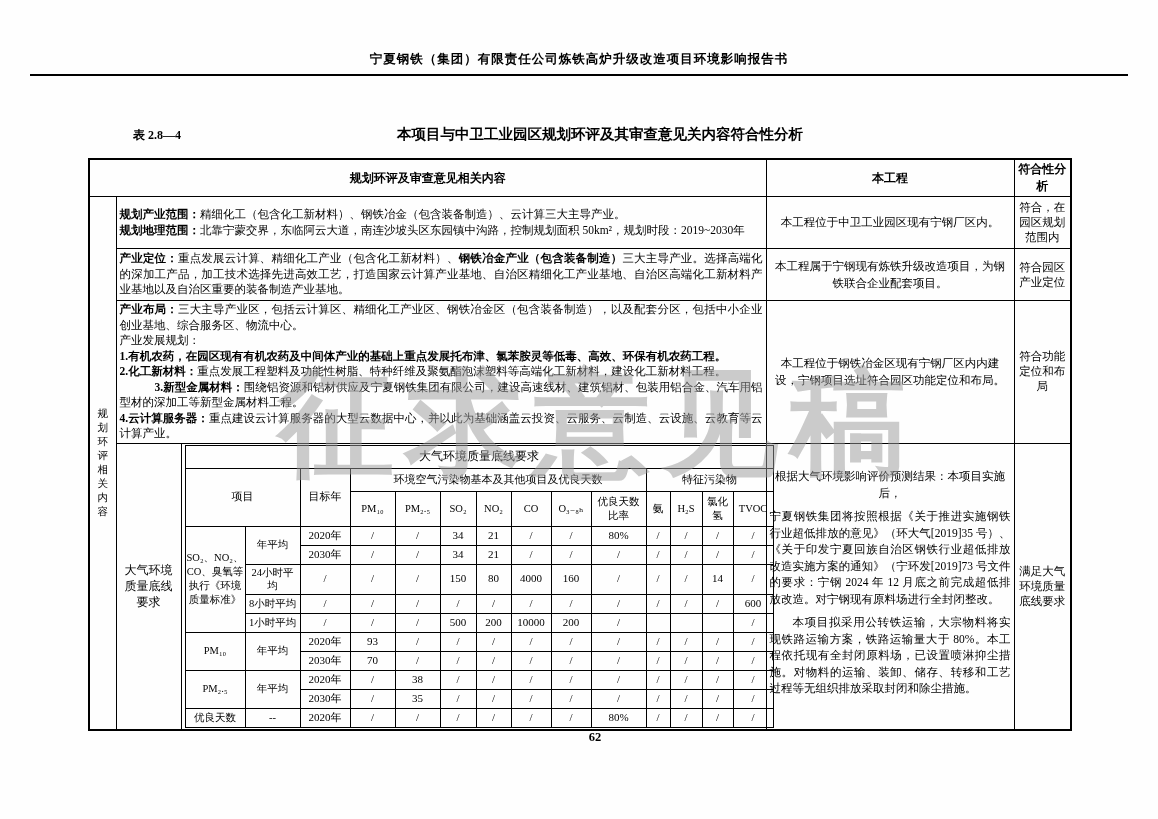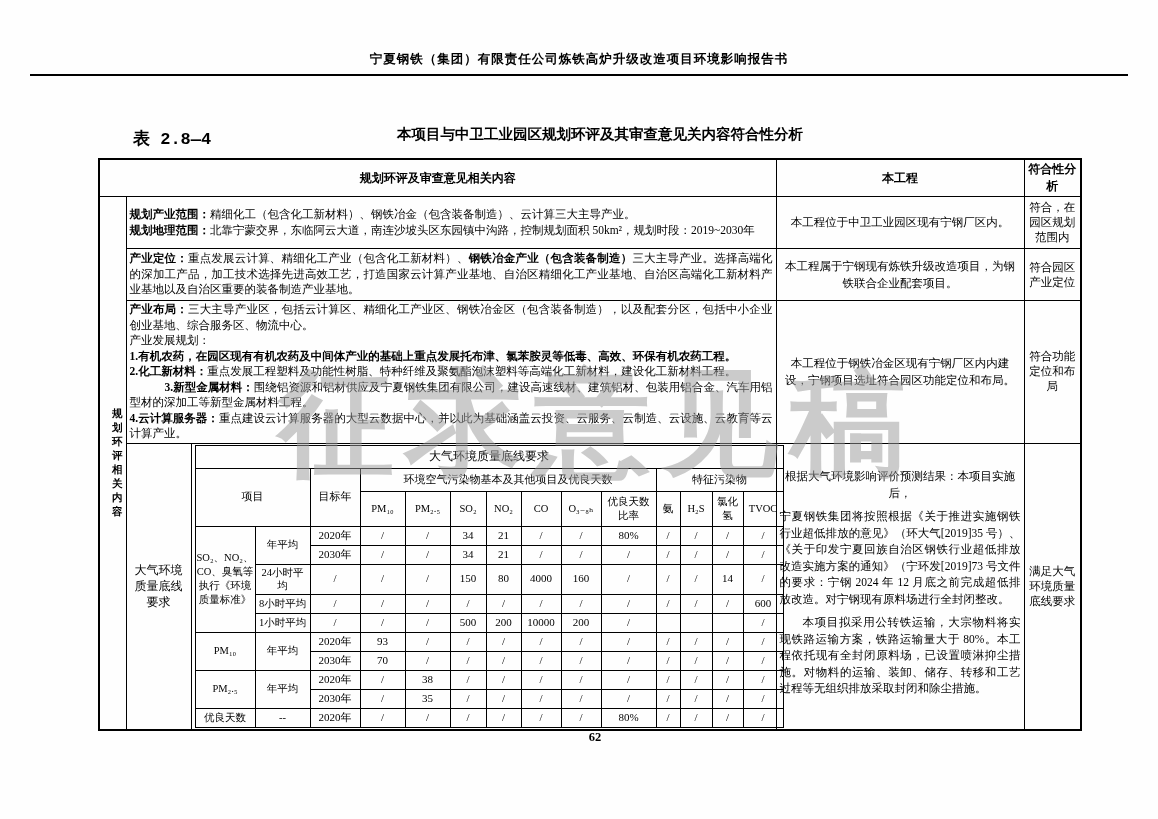--- a/index.html
+++ b/index.html
@@ -3,34 +3,34 @@
 <meta charset="utf-8">
 <style>
   html,body{margin:0;padding:0;}
   body{background:#e8e8e8;font-family:"Liberation Serif","DejaVu Serif",serif;}
   #page{position:relative;width:1158px;height:819px;background:#fefefe;overflow:hidden;color:#000;}
 
   .doc-header{position:absolute;top:51px;left:0;width:100%;text-align:center;
     font-size:12.5px;font-weight:bold;letter-spacing:1px;}
   .header-rule{position:absolute;top:74px;left:30px;width:1098px;height:2px;background:#000;}
 
-  .table-no{position:absolute;top:127px;left:133px;font-size:17px;font-weight:bold;font-family:Liberation Mono, monospace;}
+  .table-no{position:absolute;top:127px;left:133px;font-size:12px;font-weight:bold;}
   .table-title{position:absolute;top:125px;left:200px;width:800px;text-align:center;
     font-size:14.5px;font-weight:bold;}
 
   .watermark{position:absolute;top:346px;left:278px;font-size:116px;font-weight:bold;
     color:#9a9a9a;opacity:.5;letter-spacing:12px;white-space:nowrap;z-index:4;
     pointer-events:none;font-family:"Liberation Sans","DejaVu Sans",sans-serif;}
 
-  table.outer{position:absolute;top:158px;left:98px;width:982px;border-collapse:collapse;
+  table.outer{position:absolute;top:158px;left:88px;width:982px;border-collapse:collapse;
     table-layout:fixed;border:2px solid #000;font-size:11.5px;}
   table.outer td{border:1px solid #000;vertical-align:middle;padding:1px 3px;
     word-break:break-all;}
   tr.ohead td{height:26px;font-weight:bold;text-align:center;font-size:12px;}
-  td.side{text-align:right;padding:0 2px;font-size:10.5px;line-height:14px;font-weight:bold;}
+  td.side{text-align:center;padding:0 2px;font-size:10.5px;line-height:14px;}
   td.sublabel{text-align:center;padding:0 10px;font-size:12px;line-height:16px;}
   td.content{vertical-align:top;text-align:justify;line-height:15.5px;padding:2px 5px;}
   td.proj{text-align:center;line-height:17px;padding:2px 6px;}
   td.proj4{vertical-align:middle;text-align:justify;line-height:16.5px;padding:2px 5px;}
   td.conf{text-align:center;font-size:11.5px;line-height:15px;padding:1px 2px;}
   td.inner-cell{padding:0;vertical-align:top;height:263px;}
   .para{margin:0;}
   .proj4 .para{margin-bottom:7px;}
   .p-center{text-align:center;}
   .p-indent{text-indent:2em;}

